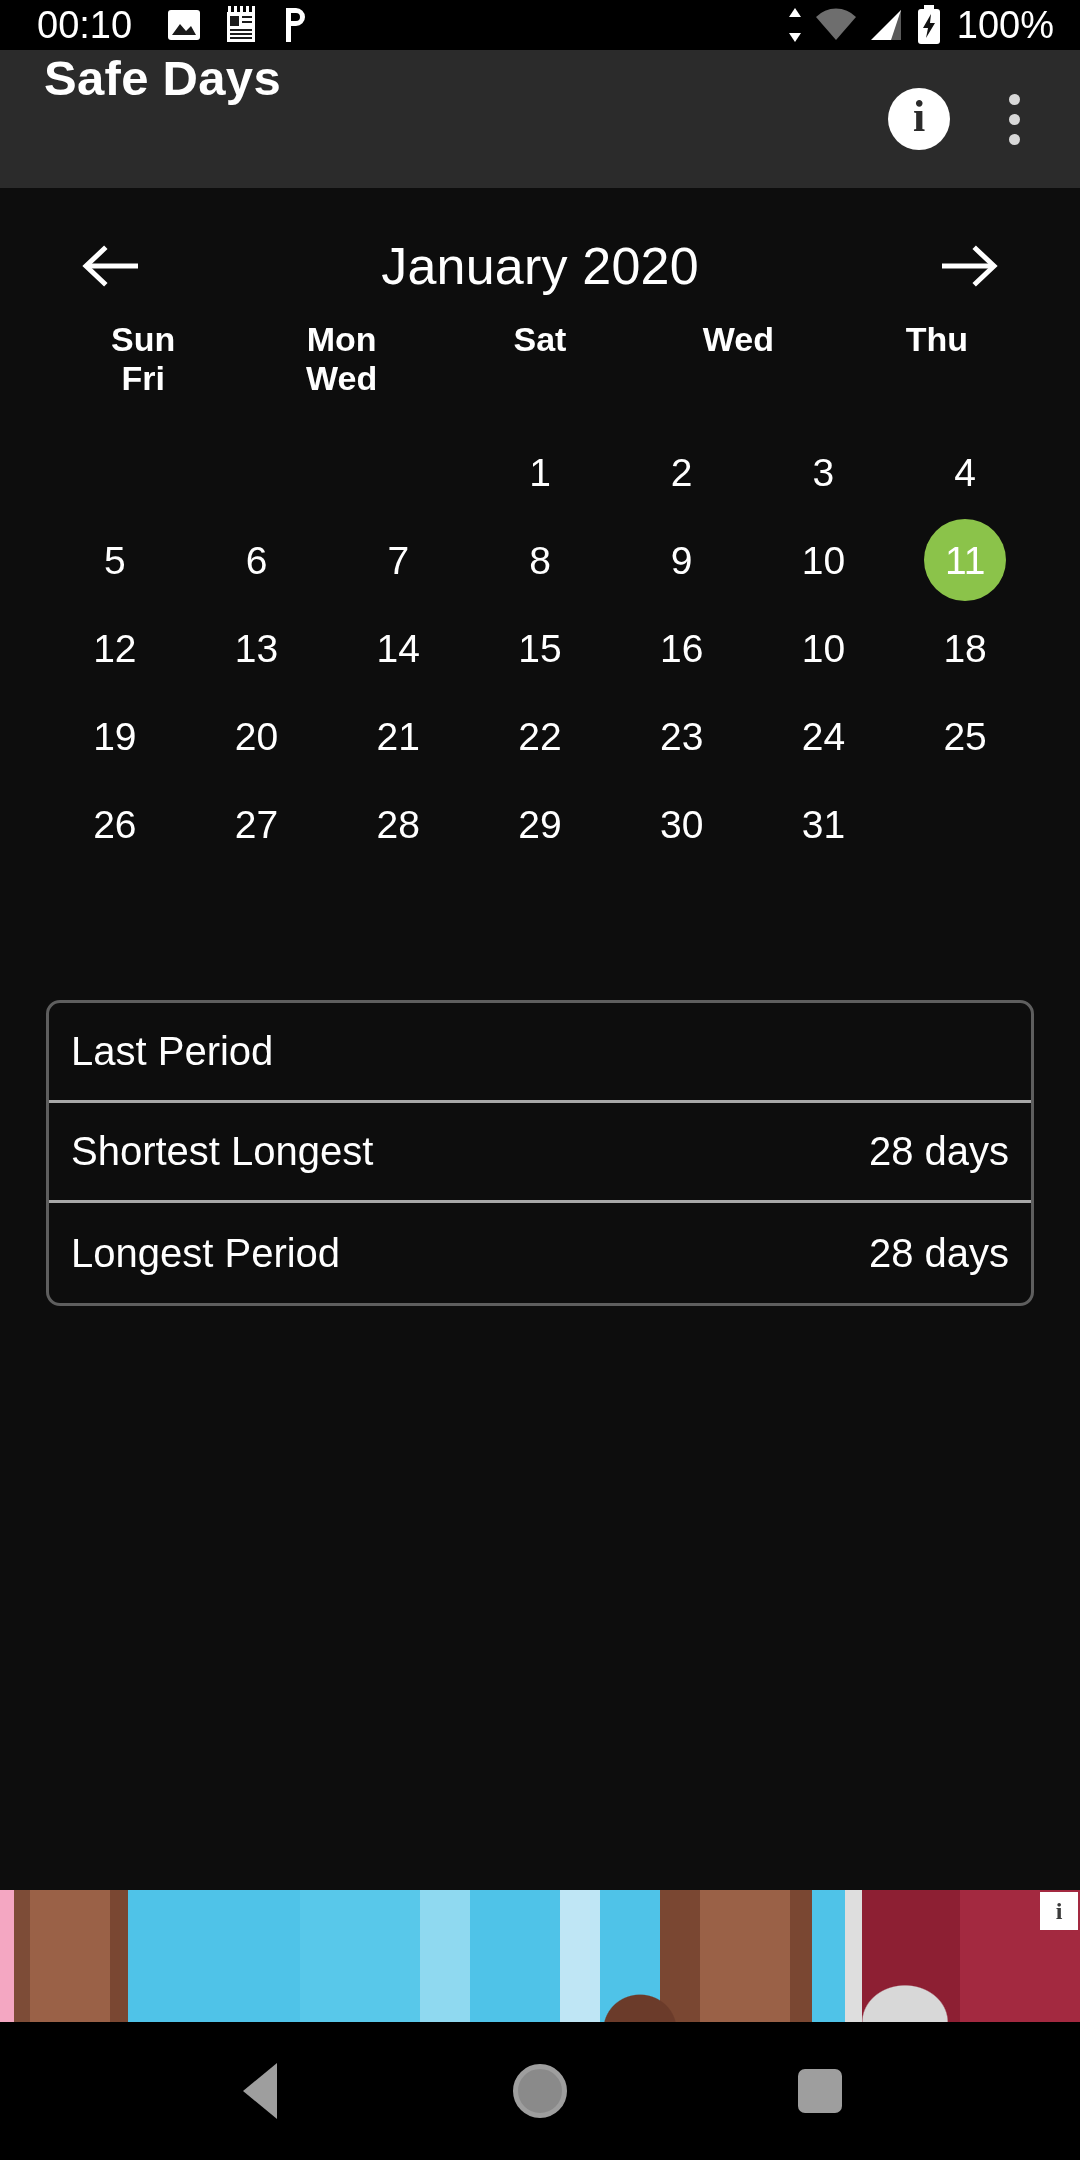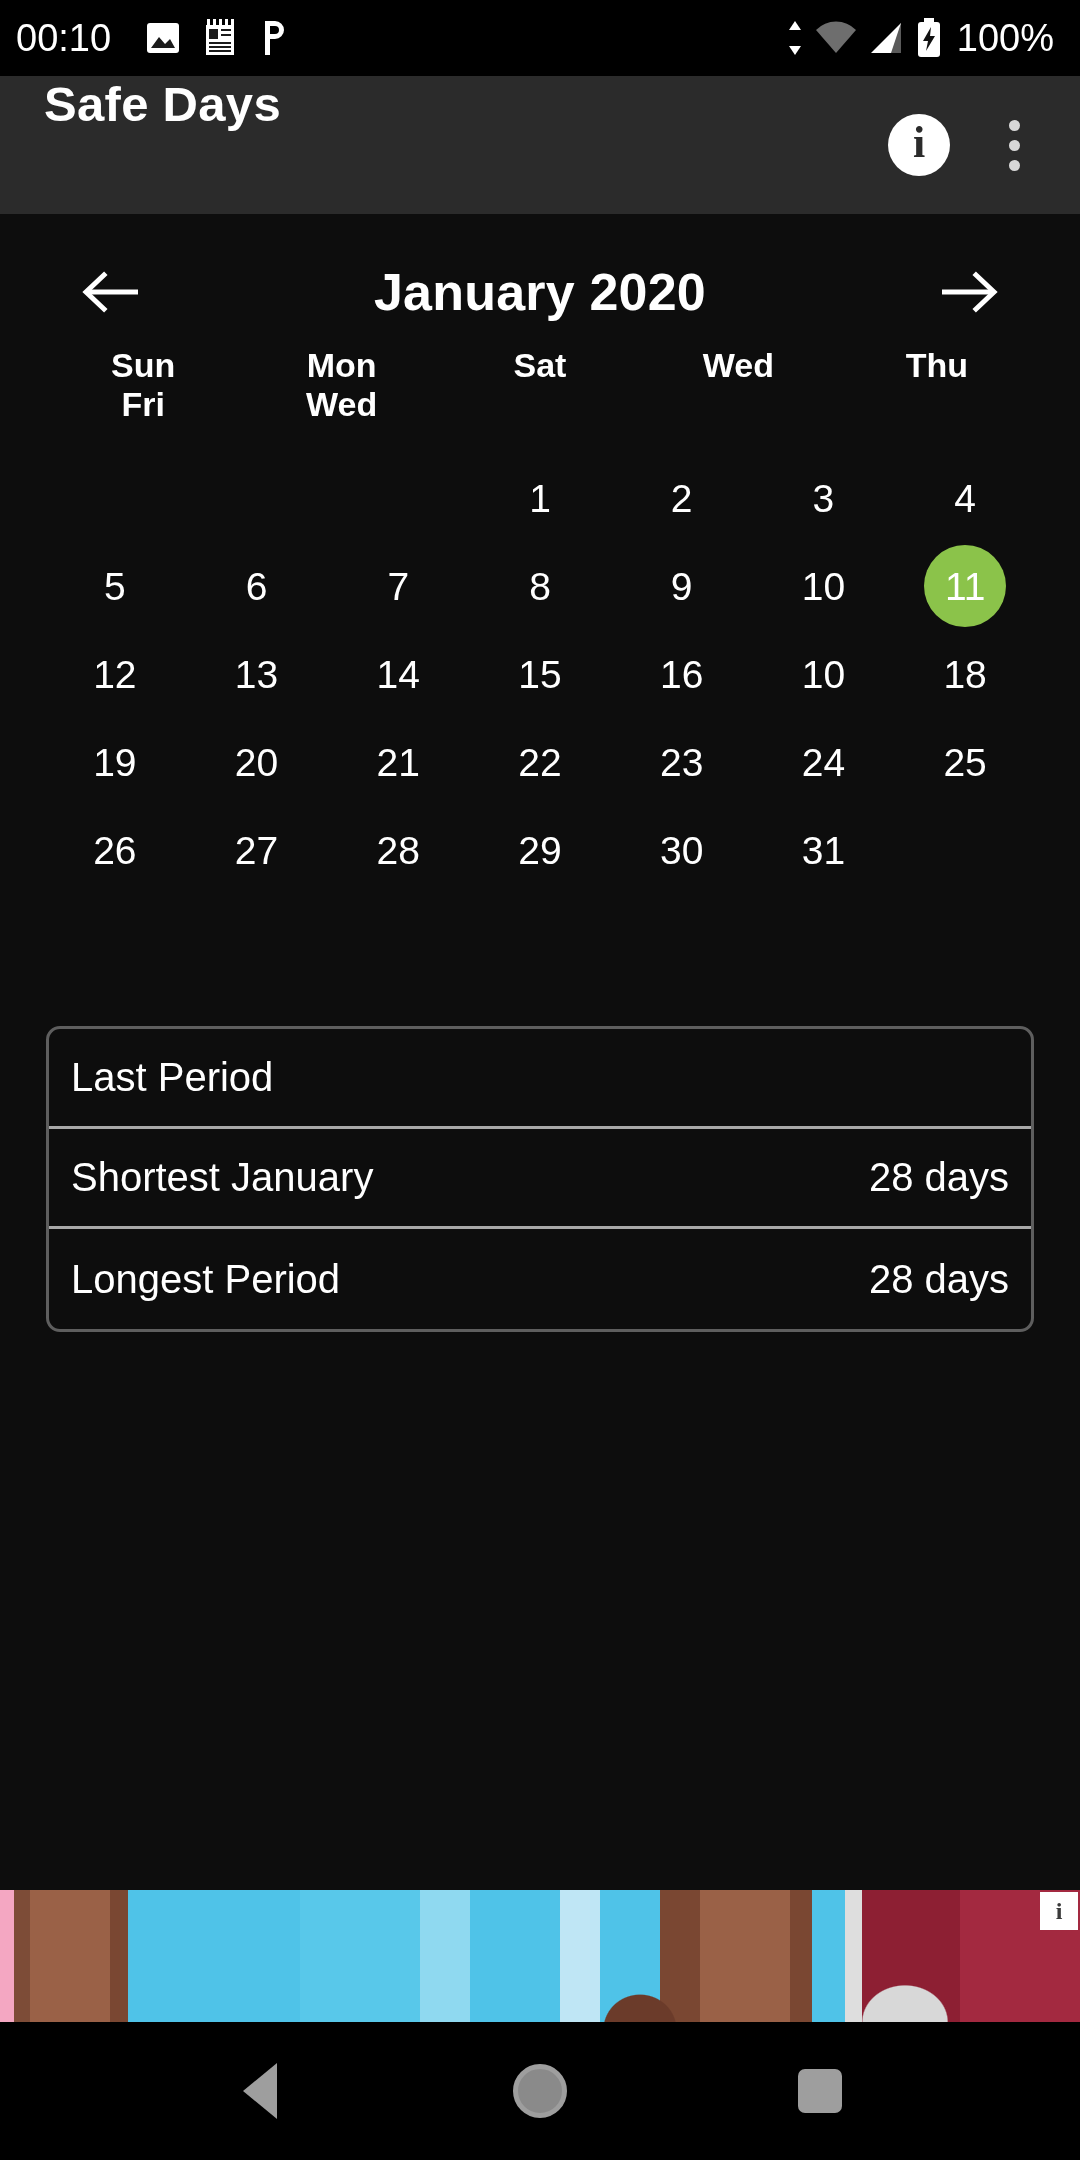--- a/index.html
+++ b/index.html
@@ -16,25 +16,25 @@
     position: relative;
     width: 1080px;
     height: 2160px;
     background: #0d0d0d;
     display: flex;
     flex-direction: column;
   }
 
   
   .status-bar {
-    height: 76px;
+    height: 50px;
     background: #000000;
     display: flex;
     align-items: center;
-    padding: 0 26px 0 16px;
+    padding: 0 26px 0 37px;
     flex: 0 0 auto;
   }
   .status-clock {
     color: #ffffff;
     font-size: 38px;
     font-weight: 400;
     letter-spacing: 0px;
     line-height: 1;
   }
   .status-left-icons {
@@ -133,21 +133,21 @@
     width: 74px;
     height: 74px;
     display: flex;
     align-items: center;
     justify-content: center;
     color: #ffffff;
   }
   .month-label {
     color: #ffffff;
     font-size: 52px;
-    font-weight: bold;
+    font-weight: normal;
     letter-spacing: 0.2px;
   }
 
   .weekday-row {
     display: grid;
     grid-template-columns: repeat(5, 1fr);
     padding: 22px 44px 0 44px;
   }
   .weekday-cell {
     text-align: center;
@@ -518,21 +518,21 @@
         </div>
       </div>
 
     <div class="card-wrap">
       <div class="summary-card" id="summary-card">
           <div class="card-row">
             <div class="card-row-label">Last Period</div>
             <div class="card-row-value"></div>
           </div>
           <div class="card-row">
-            <div class="card-row-label">Shortest January</div>
+            <div class="card-row-label">Shortest Longest</div>
             <div class="card-row-value">28 days</div>
           </div>
           <div class="card-row">
             <div class="card-row-label">Longest Period</div>
             <div class="card-row-value">28 days</div>
           </div>
         </div>
     </div>
 
     <div class="spacer"></div>

